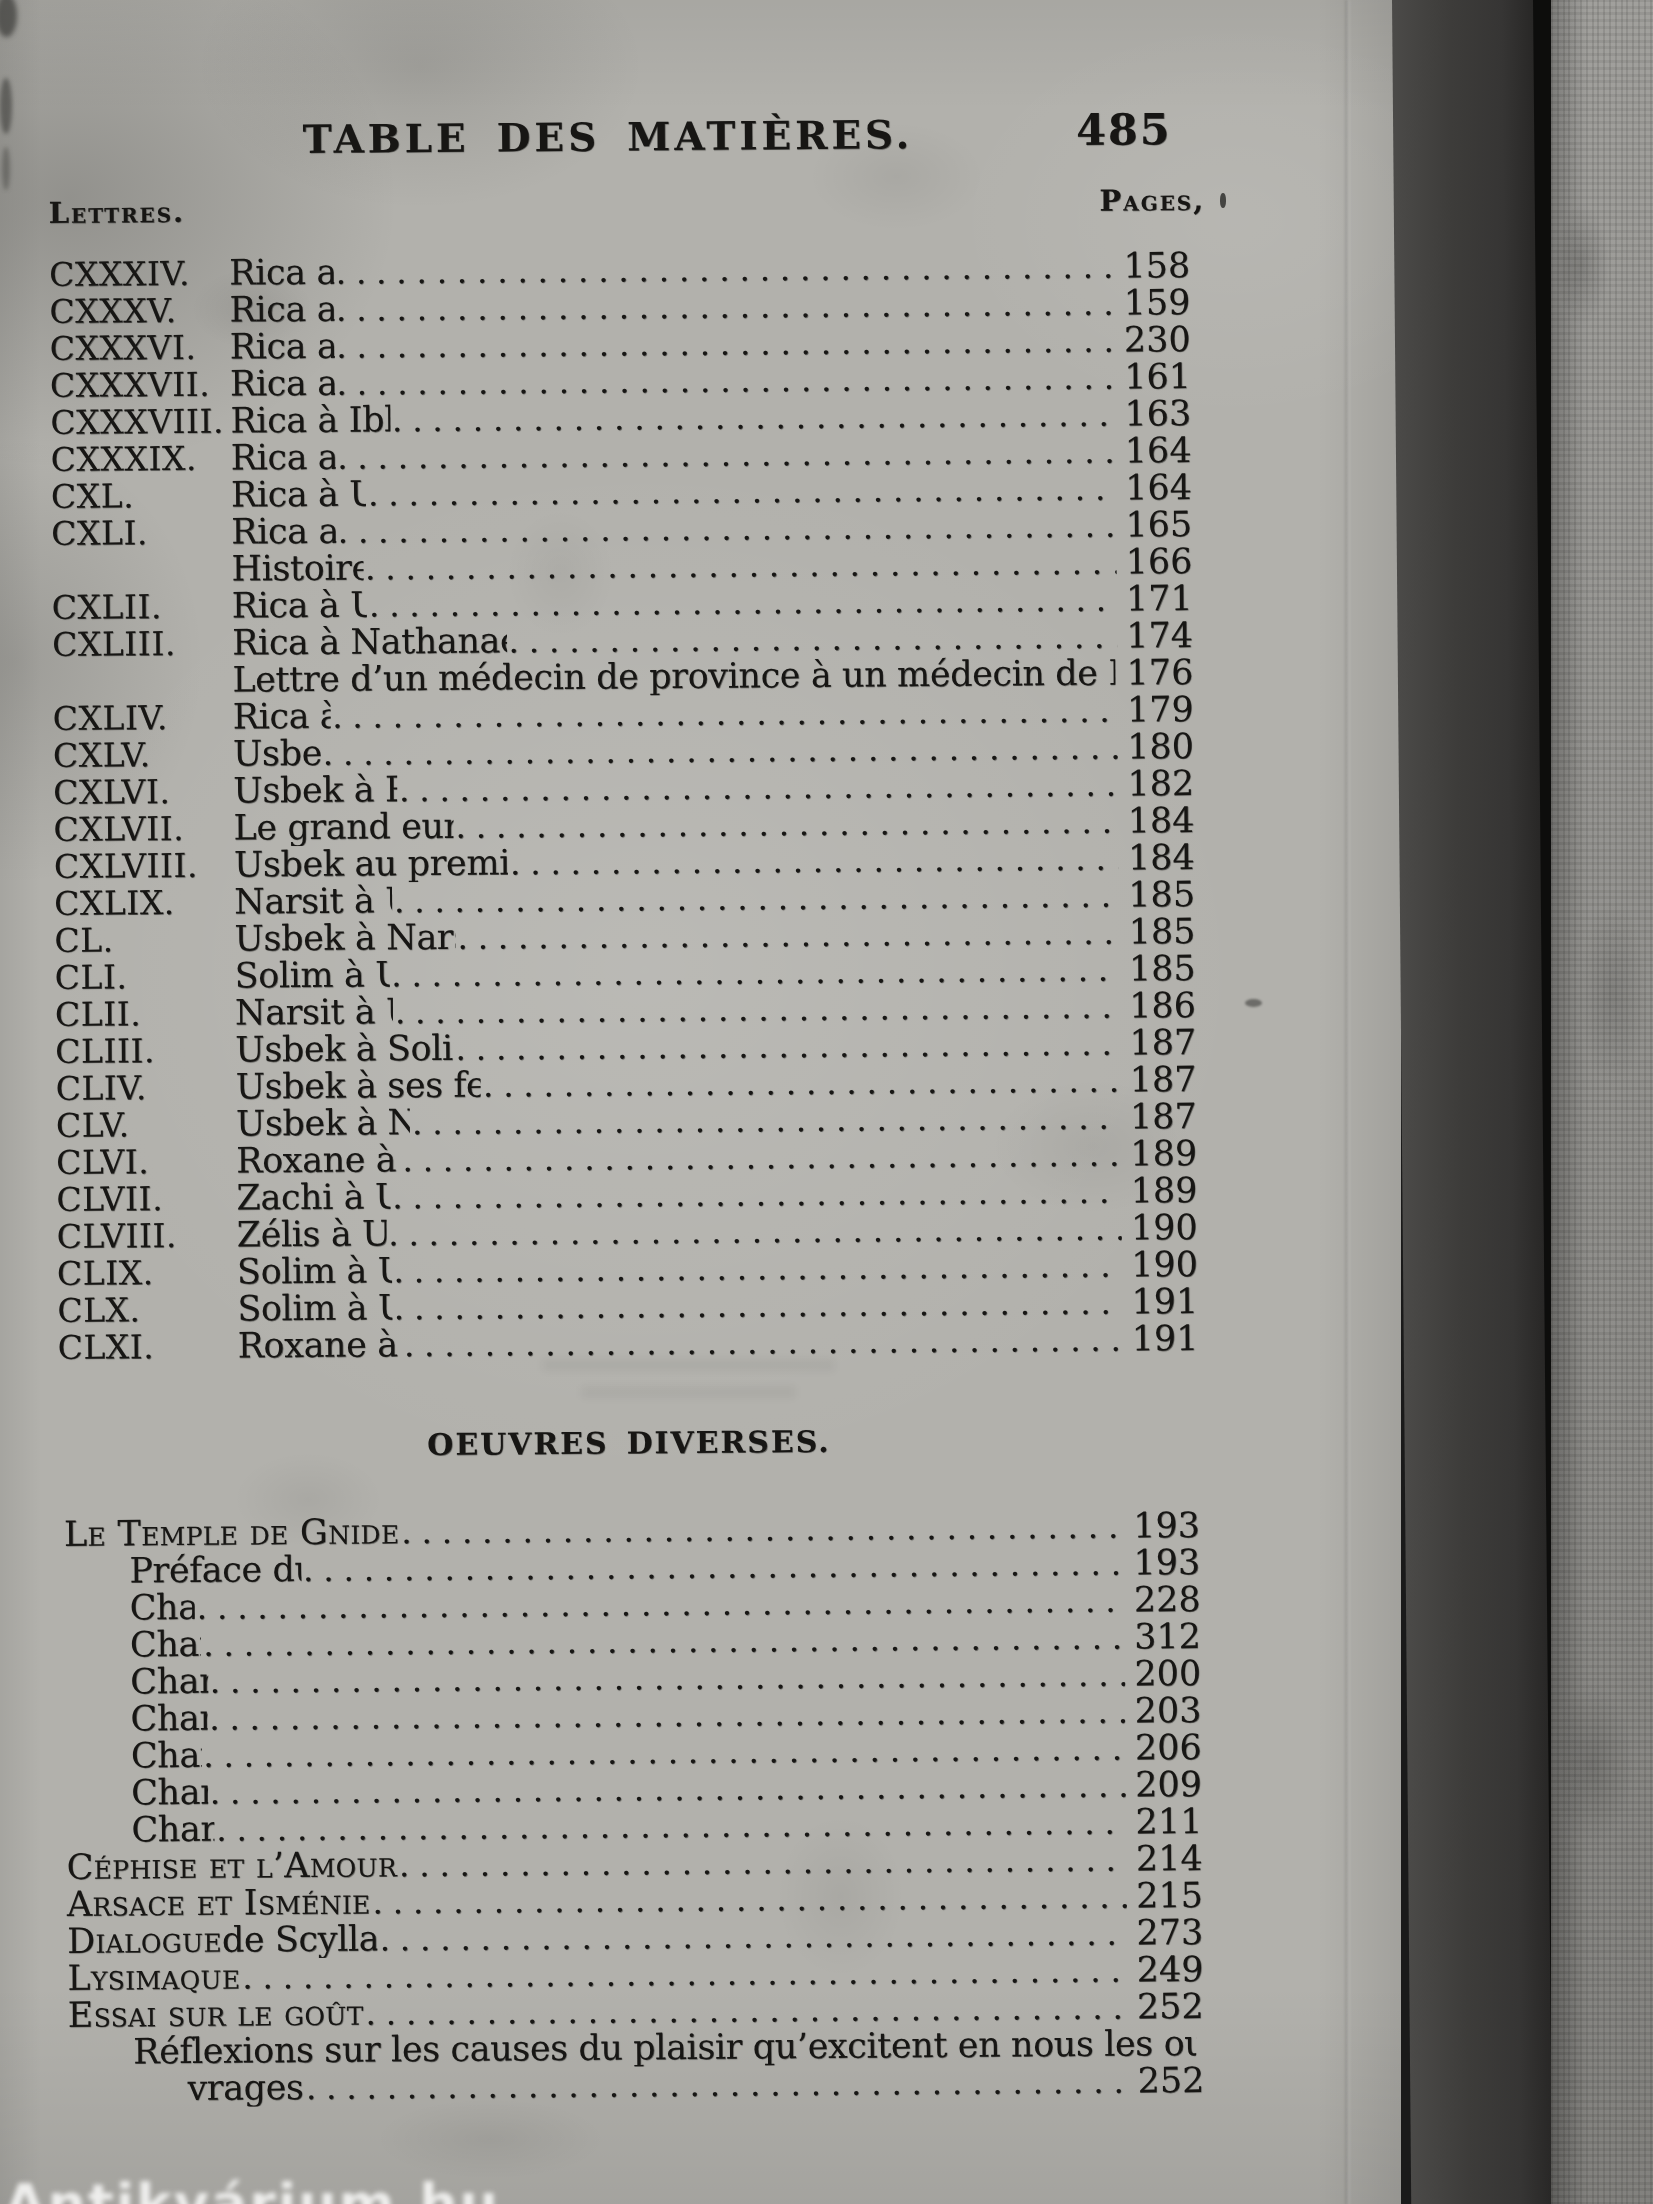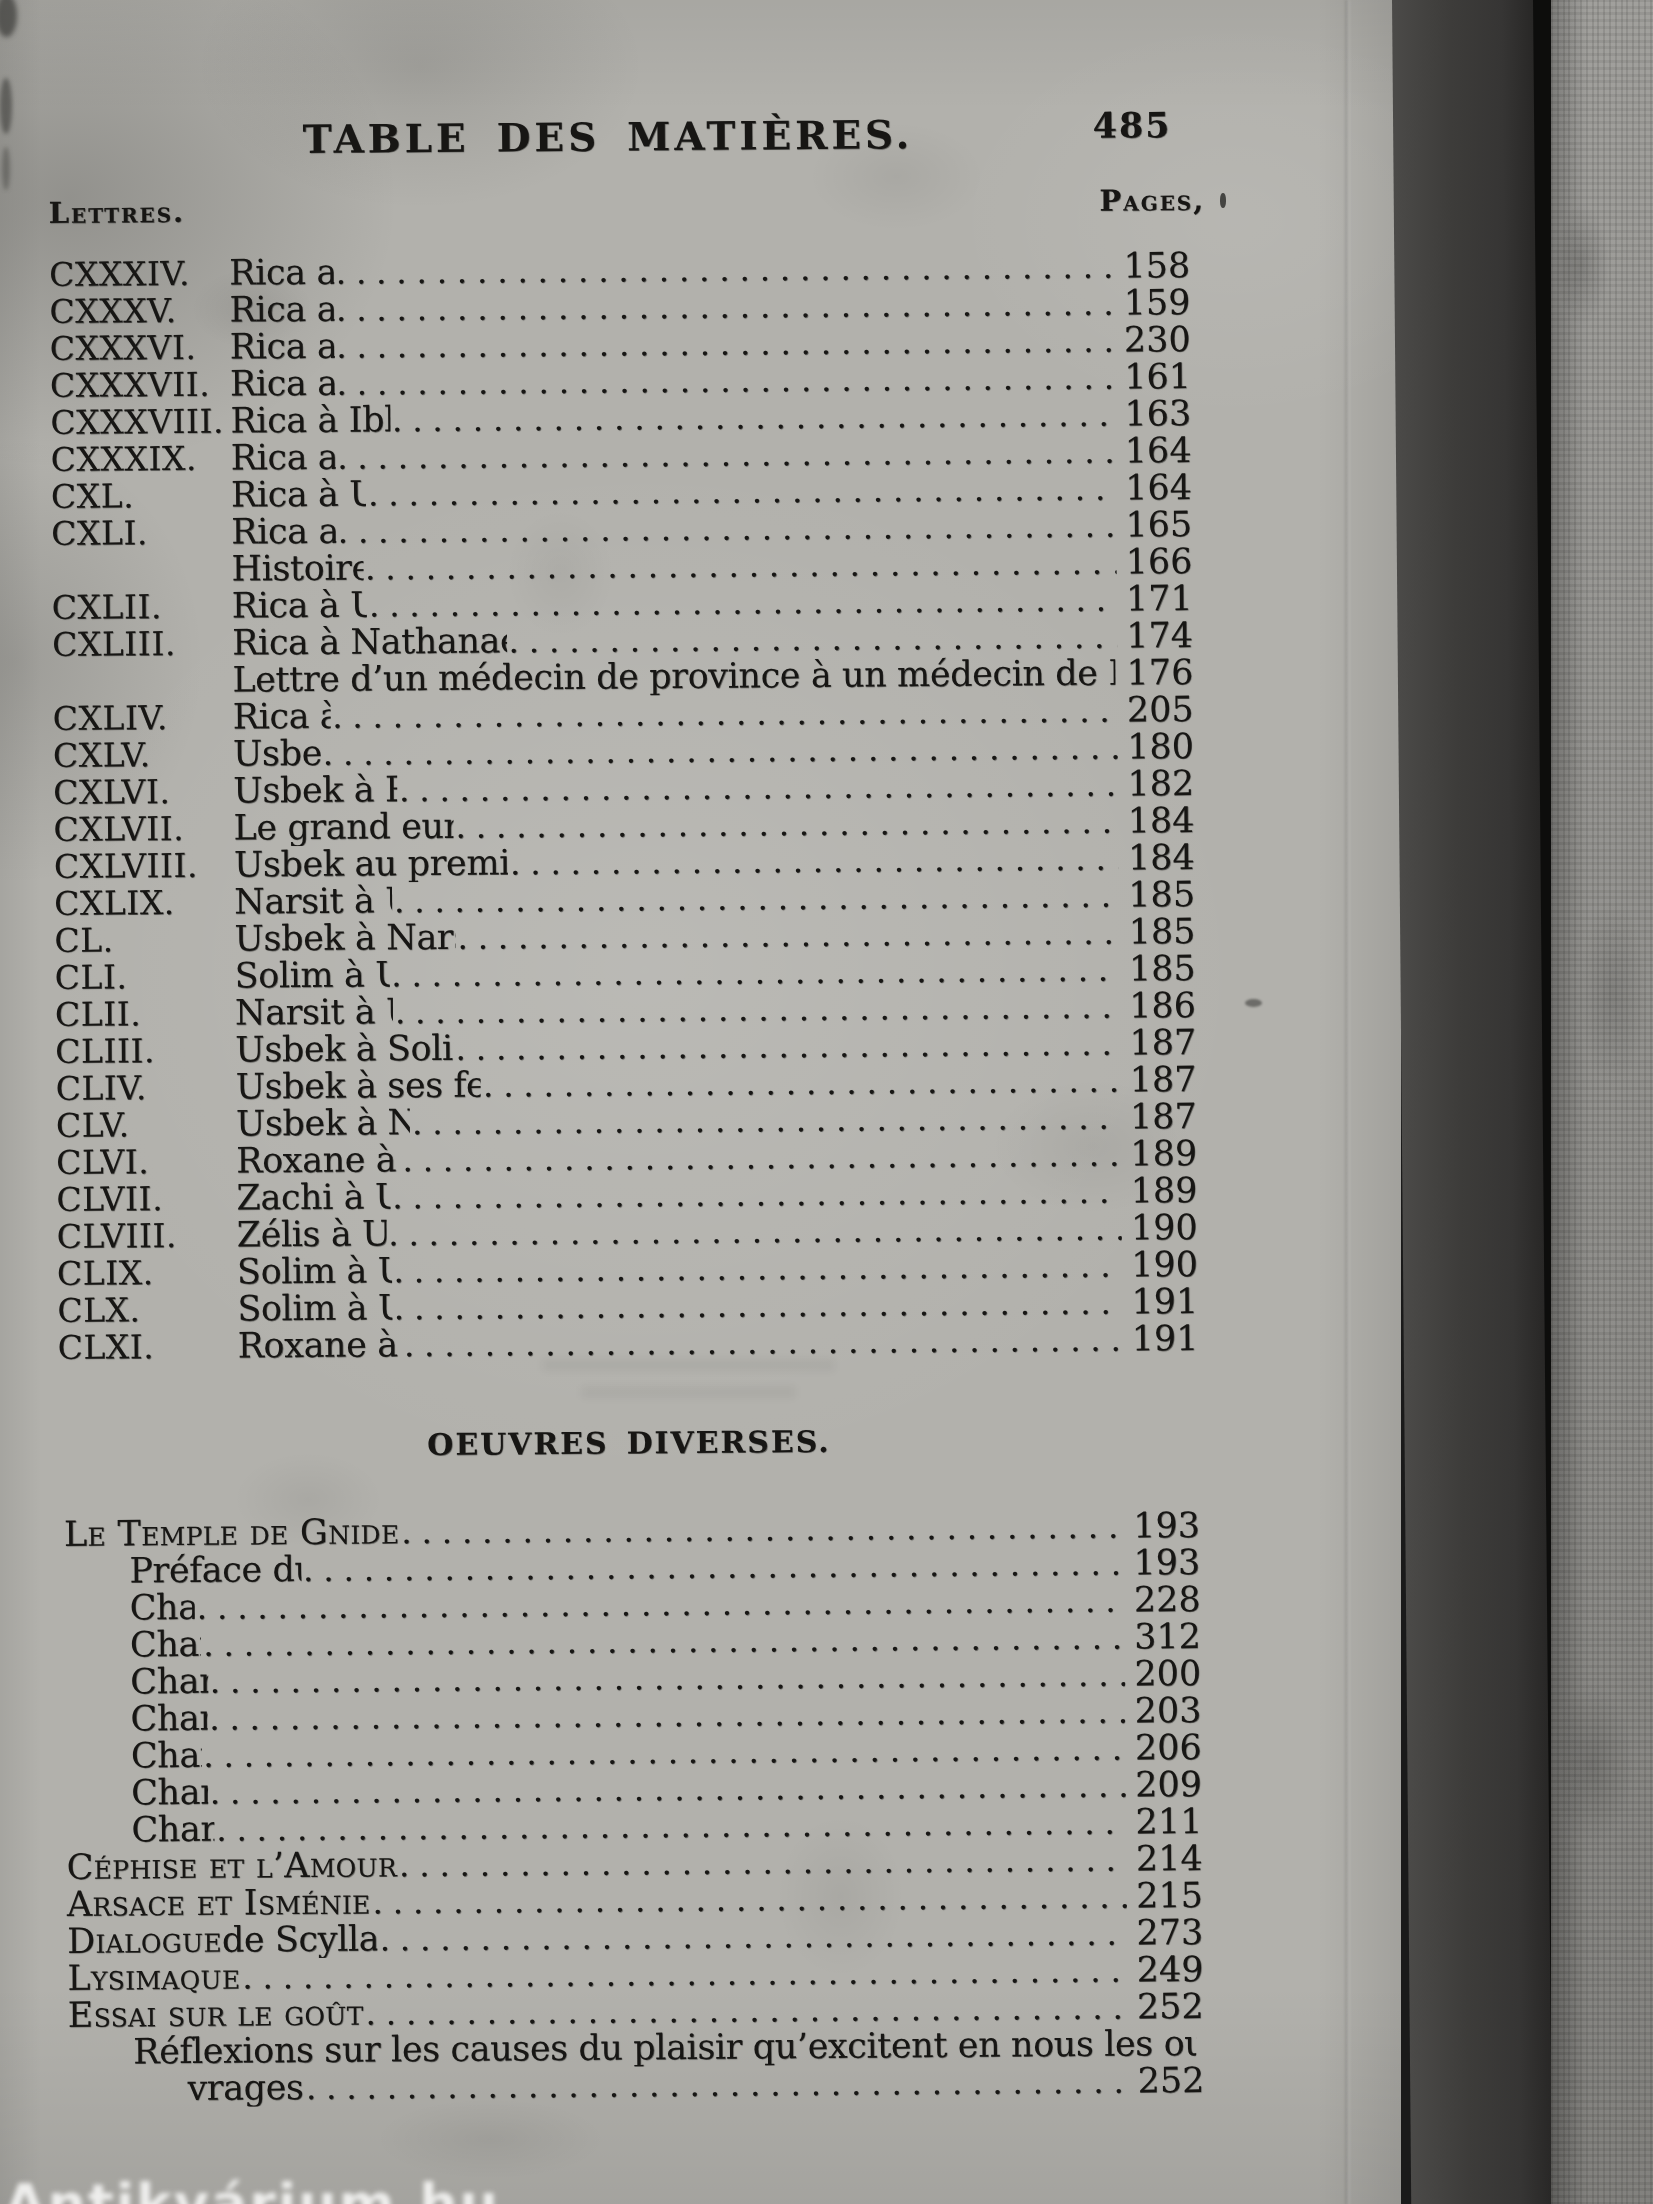--- a/index.html
+++ b/index.html
@@ -53,21 +53,21 @@
   .sp3{left:1220px;top:193px;width:5.8px;height:14.6px;background:rgba(25,25,23,0.72);filter:blur(0.5px);border-radius:45%;}
   .sp4{left:1245px;top:999px;width:16.5px;height:7.8px;background:rgba(40,40,38,0.5);filter:blur(1px);border-radius:50%;}
   .gh1{left:543px;top:1359px;width:291px;height:11.6px;background:rgba(0,0,0,0.045);filter:blur(3.9px);}
   .gh2{left:582px;top:1386px;width:213px;height:11.6px;background:rgba(0,0,0,0.04);filter:blur(3.9px);}
   
   .content{position:absolute;left:47px;top:0;width:1141px;height:2205px;
     color:#171614;transform:rotate(-0.45deg);transform-origin:0 0;
     text-shadow:0.6px 0.6px 0.7px rgba(25,25,23,0.55);}
   .title{position:absolute;left:0;right:21.3px;top:118px;text-align:center;
     font-weight:bold;font-size:39px;letter-spacing:3.9px;word-spacing:9.7px;}
-  .pageno{position:absolute;right:17.5px;top:113px;font-weight:bold;font-size:35px;letter-spacing:1.9px;}
+  .pageno{position:absolute;right:17.5px;top:113px;font-weight:bold;font-size:43px;letter-spacing:1.9px;}
   .colhead{position:absolute;font-variant:small-caps;font-weight:bold;font-size:29px;letter-spacing:1.9px;}
   .ch-left{left:0;top:196px;}
   .ch-right{right:-15.5px;top:192px;}
   .rows{position:absolute;left:0;right:0;}
   .letters-rows{top:256px;}
   .oeuvres-head{position:absolute;left:0;right:0;top:1430px;text-align:center;
     font-weight:bold;font-size:30px;letter-spacing:1.9px;word-spacing:5.8px;}
   .oeuvres-rows{top:1516px;}
   .row{display:flex;align-items:baseline;height:37px;line-height:37px;white-space:nowrap;overflow:hidden;}
   .num{flex:none;width:180px;font-size:33px;letter-spacing:0.5px;}
@@ -182,21 +182,21 @@
         <div class="row lrow">
           <span class="num"></span>
           <span class="desc">Lettre d’un médecin de province à un médecin de Paris.</span>
           <span class="dots off"></span>
           <span class="pg">176</span>
         </div>
         <div class="row lrow">
           <span class="num">CXLIV.</span>
           <span class="desc">Rica à Usbek</span>
           <span class="dots"></span>
-          <span class="pg">205</span>
+          <span class="pg">179</span>
         </div>
         <div class="row lrow">
           <span class="num">CXLV.</span>
           <span class="desc">Usbek à ***</span>
           <span class="dots"></span>
           <span class="pg">180</span>
         </div>
         <div class="row lrow">
           <span class="num">CXLVI.</span>
           <span class="desc">Usbek à Rhédi, à Venise</span>

